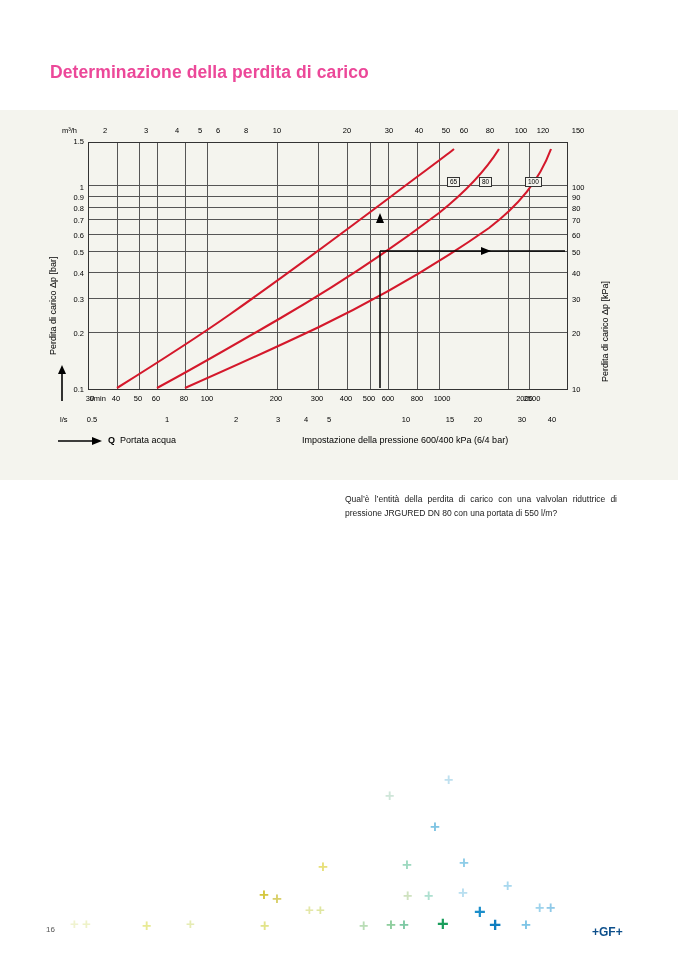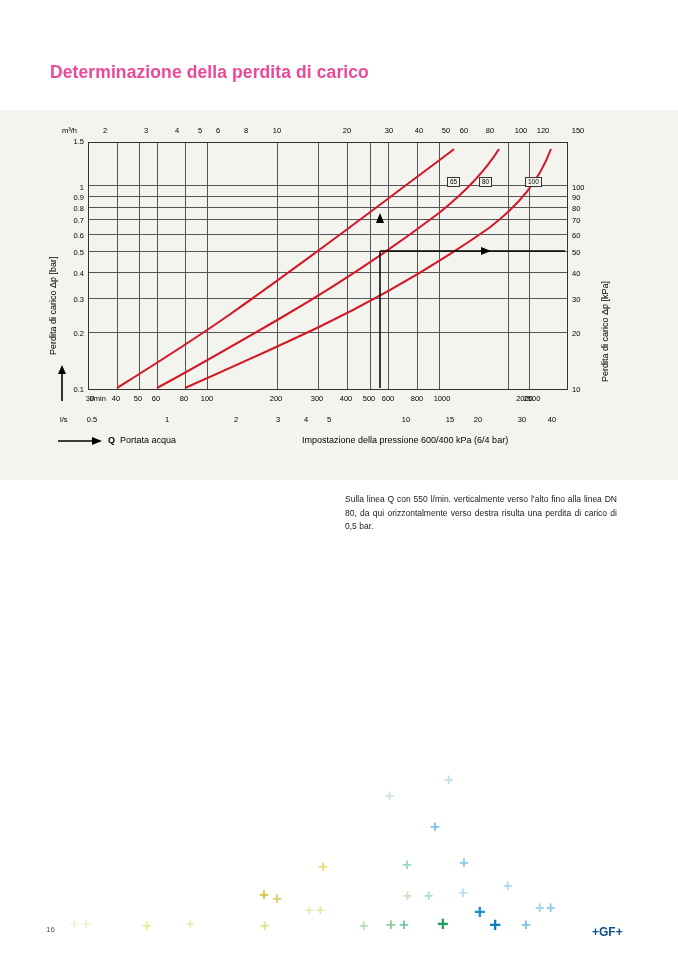--- a/index.html
+++ b/index.html
@@ -187,21 +187,21 @@
   <svg style="position:absolute;left:58px;top:325px;" width="44" height="12">
     <line x1="0" y1="6" x2="36" y2="6" stroke="#000" stroke-width="1.6"></line>
     <polygon points="44,6 34,2 34,10" fill="#000"></polygon>
   </svg>
   <div class="arrow-lbl bold" style="left:108px;top:325px;">Q</div>
   <div class="arrow-lbl" style="left:120px;top:325px;">Portata acqua</div>
   <div class="arrow-lbl" style="left:302px;top:325px;">Impostazione della pressione  600/400 kPa (6/4 bar)</div>
 </div>
 
 <div class="textblock">
-  <div class="tb-body">Sulla linea Q con 550 l/min. verticalmente verso l’alto fino alla linea DN 80, da qui orizzontalmente verso destra risulta una perdita di carico di 0,5 bar.</div>
+  <div class="tb-body">Qual’è l’entità della perdita di carico con una valvolan riduttrice di pressione JRGURED DN 80 con una portata di 550 l/m?</div>
 </div>
 
 <div>
   <span class="cross" style="left:444px;top:772px;font-size:16px;color:#bfe0ef;">+</span>
   <span class="cross" style="left:385px;top:788px;font-size:16px;color:#cfe6d9;">+</span>
   <span class="cross" style="left:430px;top:818px;font-size:17px;color:#7fc4e3;">+</span>
   <span class="cross" style="left:318px;top:858px;font-size:17px;color:#e8e07a;">+</span>
   <span class="cross" style="left:402px;top:856px;font-size:17px;color:#9ed9c0;">+</span>
   <span class="cross" style="left:459px;top:854px;font-size:17px;color:#8fcde8;">+</span>
   <span class="cross" style="left:259px;top:886px;font-size:17px;color:#d4c73f;">+</span>

